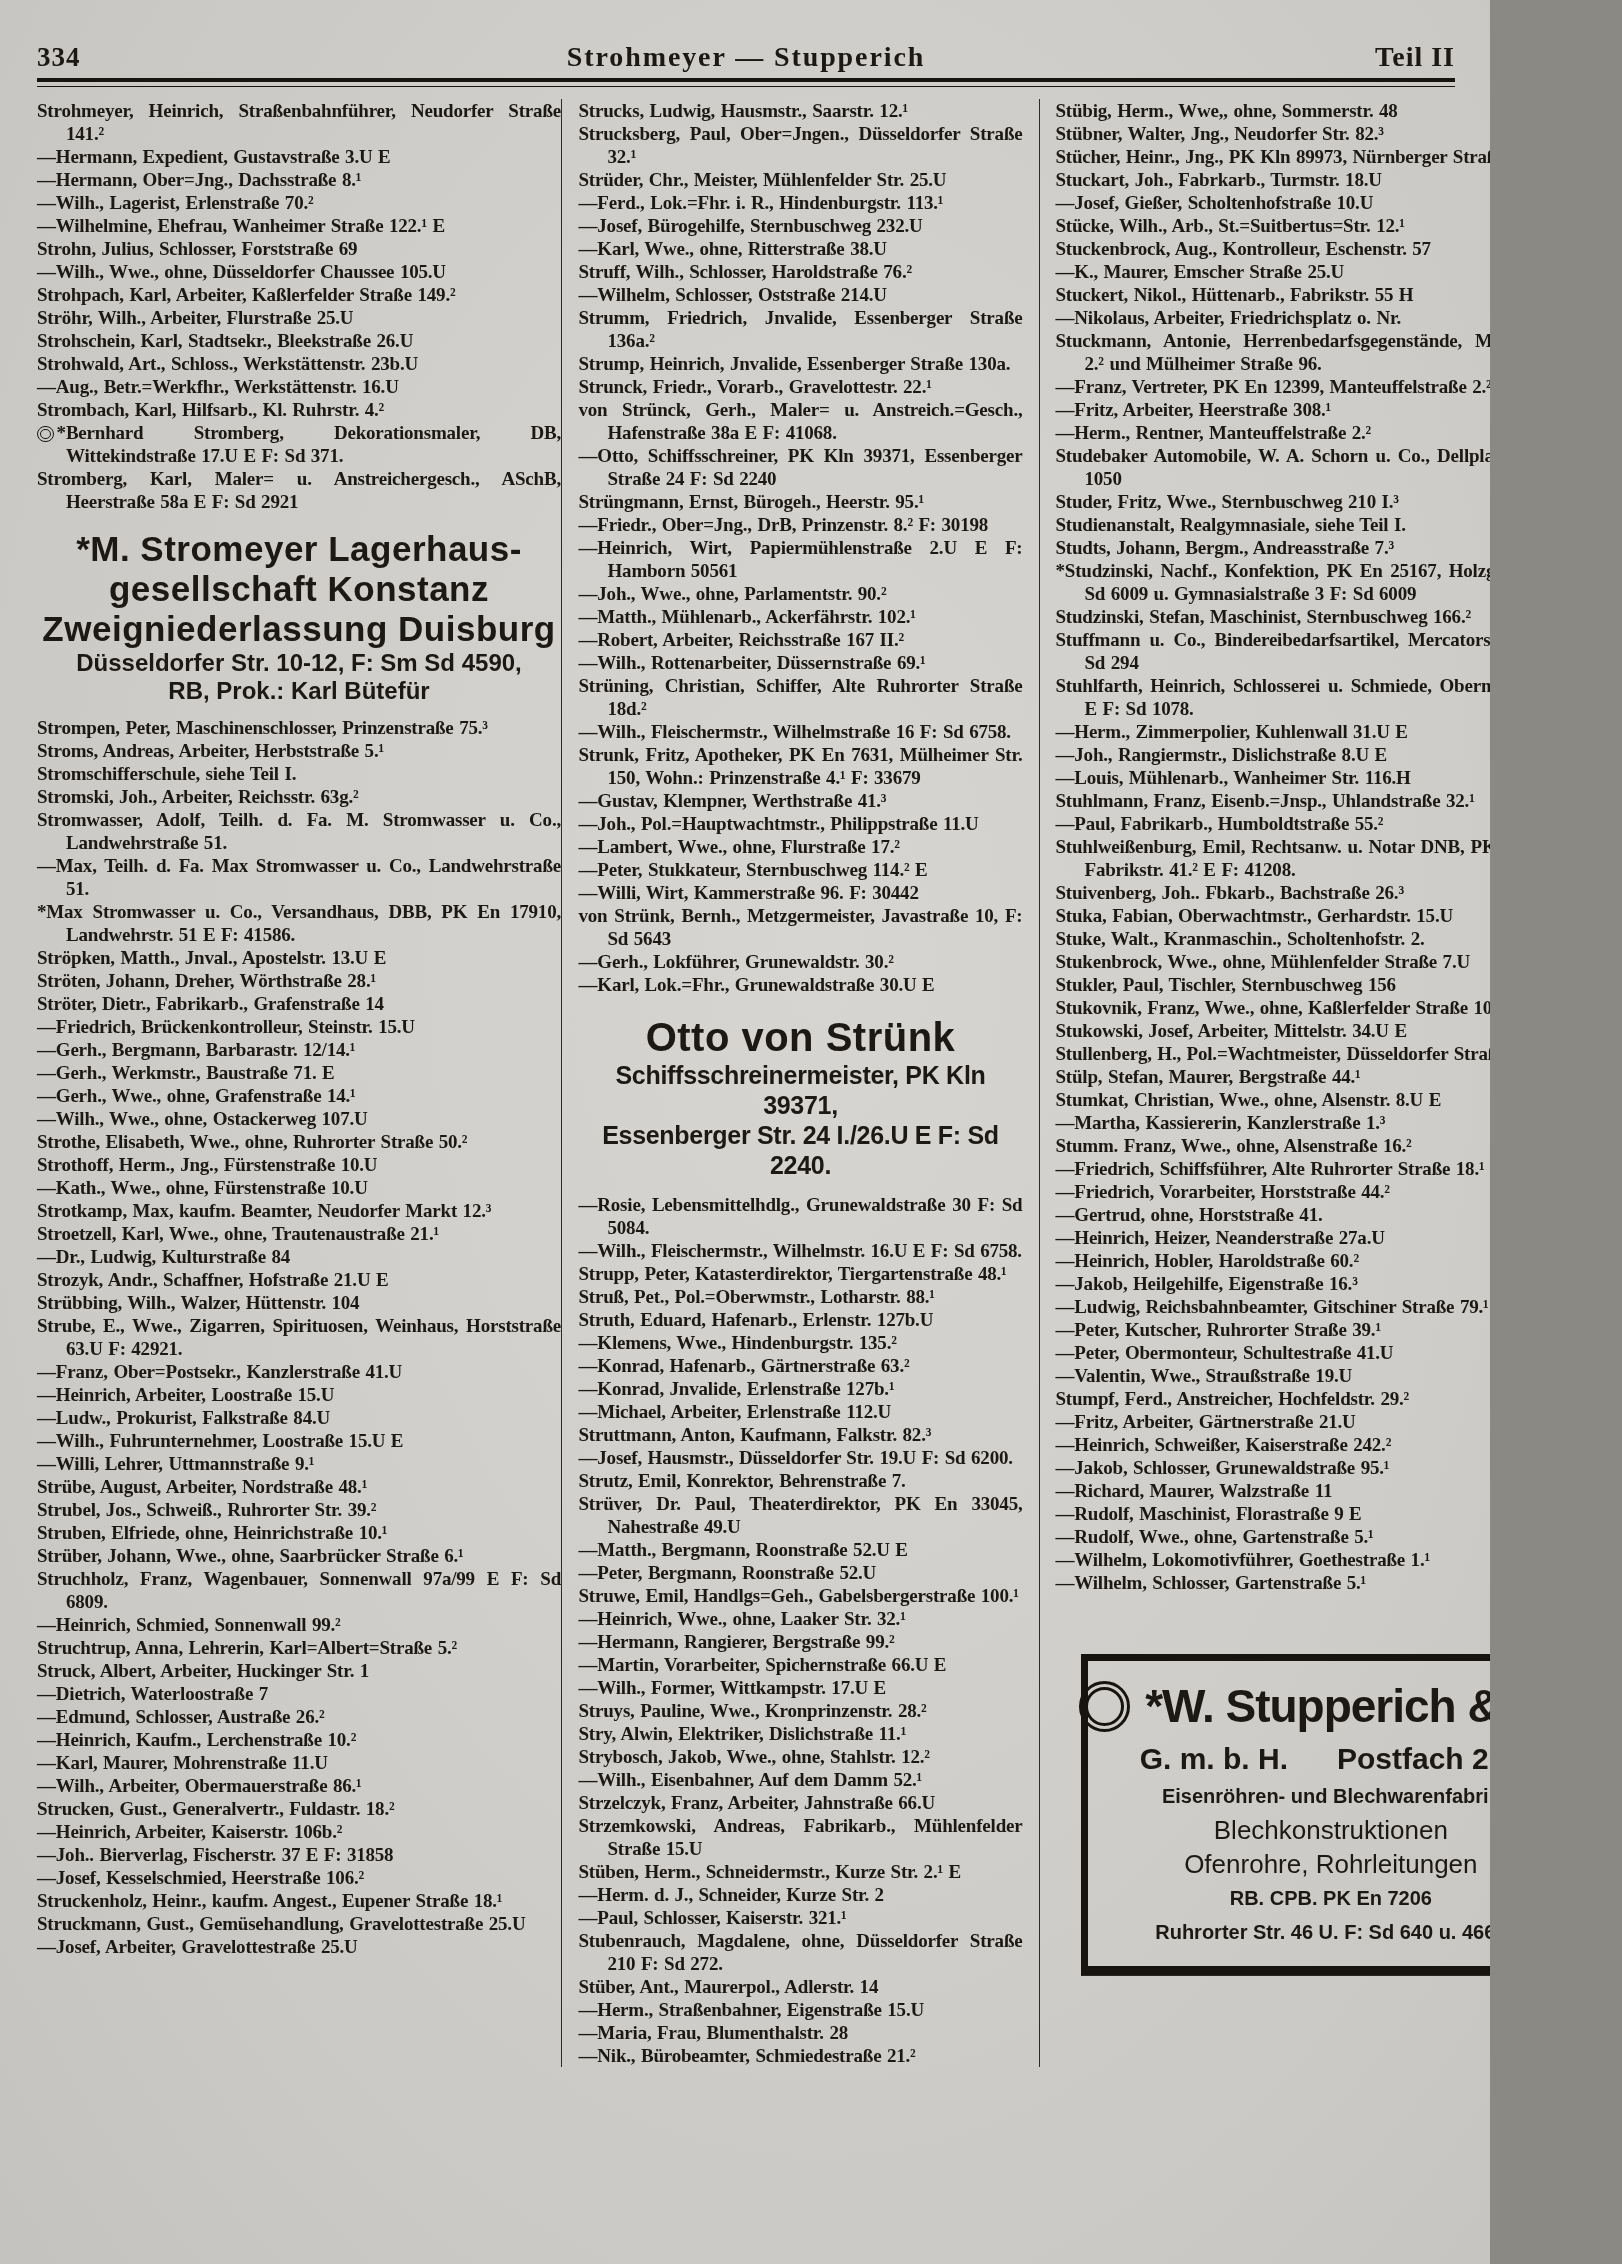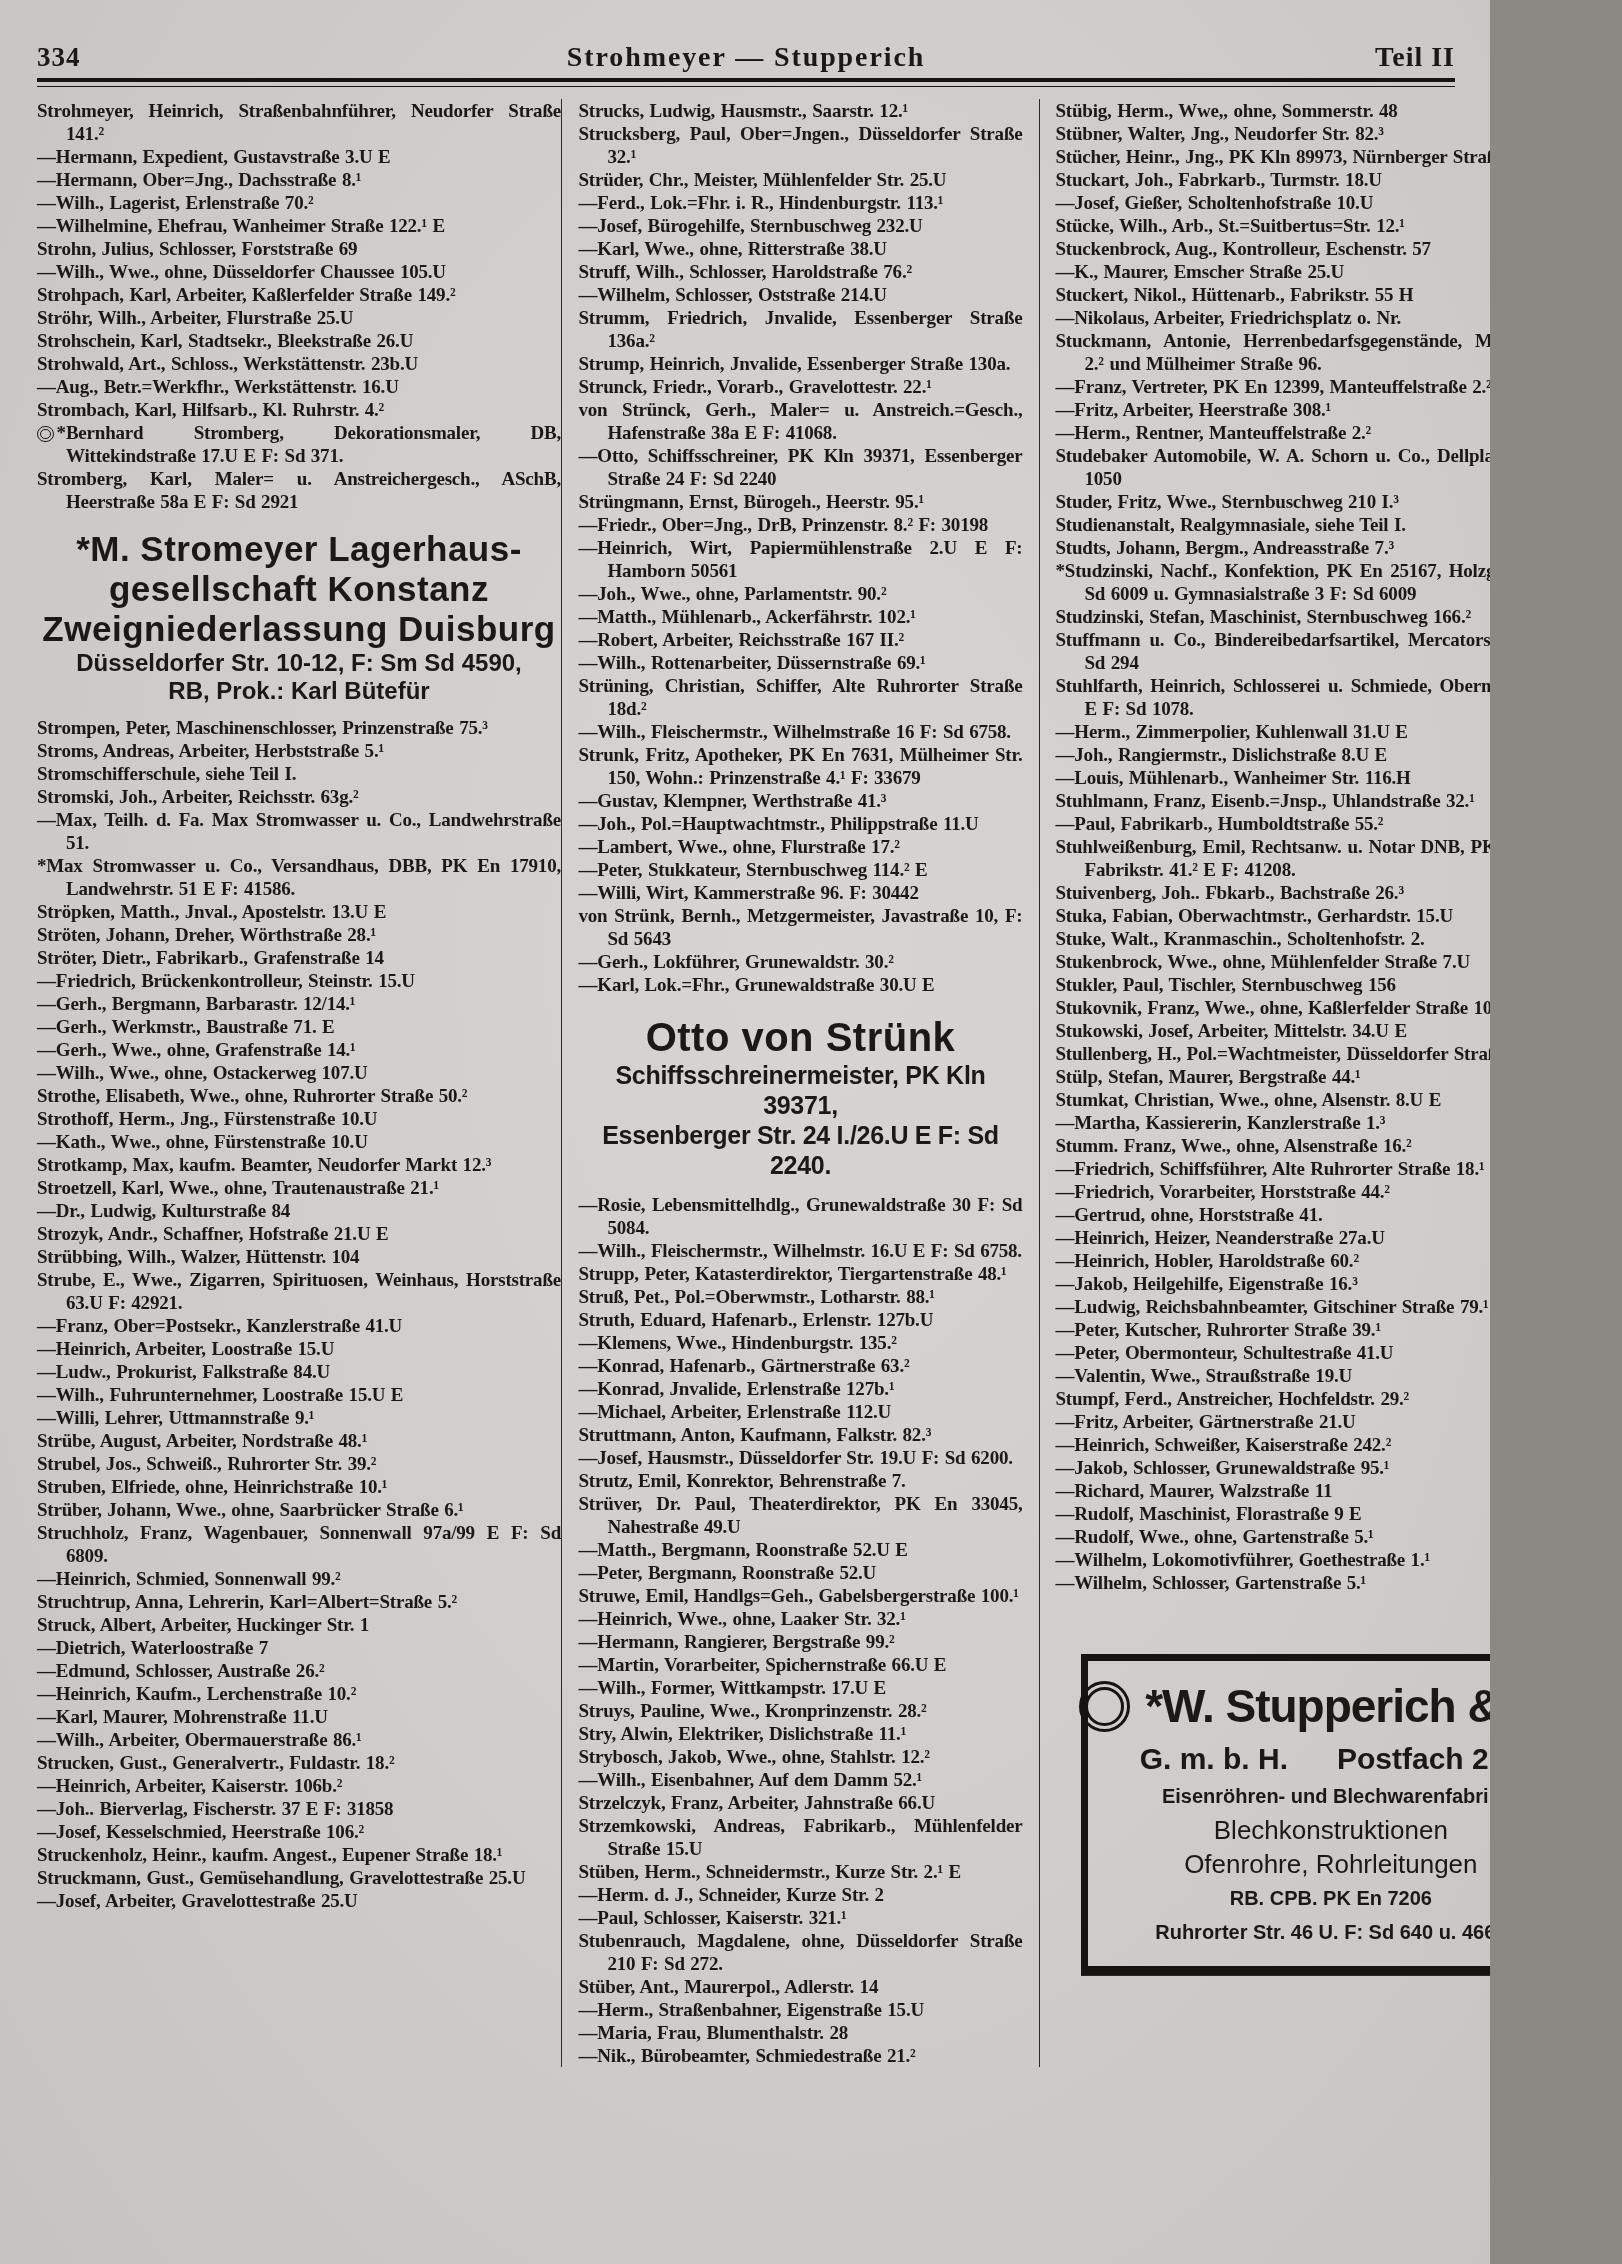--- a/index.html
+++ b/index.html
@@ -86,20 +86,21 @@
           <div class="promo-big">*M. Stromeyer Lagerhaus-</div>
           <div class="promo-big">gesellschaft Konstanz</div>
           <div class="promo-big">Zweigniederlassung Duisburg</div>
           <div class="promo-sub">Düsseldorfer Str. 10-12, F: Sm Sd 4590,</div>
           <div class="promo-sub">RB, Prok.: Karl Bütefür</div>
         </section>
         <div class="entry">Strompen, Peter, Maschinenschlosser, Prinzenstraße 75.³</div>
         <div class="entry">Stroms, Andreas, Arbeiter, Herbststraße 5.¹</div>
         <div class="entry">Stromschifferschule, siehe Teil I.</div>
         <div class="entry">Stromski, Joh., Arbeiter, Reichsstr. 63g.²</div>
+        <div class="entry">Stromwasser, Adolf, Teilh. d. Fa. M. Stromwasser u. Co., Landwehrstraße 51.</div>
         <div class="entry">—Max, Teilh. d. Fa. Max Stromwasser u. Co., Landwehrstraße 51.</div>
         <div class="entry">*Max Stromwasser u. Co., Versandhaus, DBB, PK En 17910, Landwehrstr. 51 E F: 41586.</div>
         <div class="entry">Ströpken, Matth., Jnval., Apostelstr. 13.U E</div>
         <div class="entry">Ströten, Johann, Dreher, Wörthstraße 28.¹</div>
         <div class="entry">Ströter, Dietr., Fabrikarb., Grafenstraße 14</div>
         <div class="entry">—Friedrich, Brückenkontrolleur, Steinstr. 15.U</div>
         <div class="entry">—Gerh., Bergmann, Barbarastr. 12/14.¹</div>
         <div class="entry">—Gerh., Werkmstr., Baustraße 71. E</div>
         <div class="entry">—Gerh., Wwe., ohne, Grafenstraße 14.¹</div>
         <div class="entry">—Wilh., Wwe., ohne, Ostackerweg 107.U</div>

